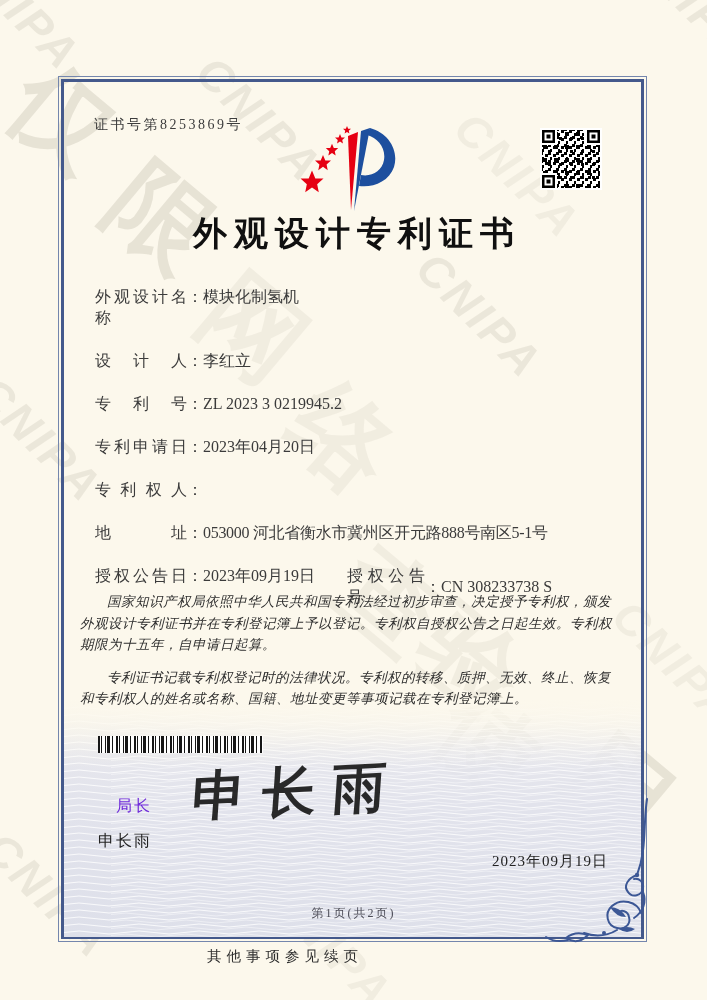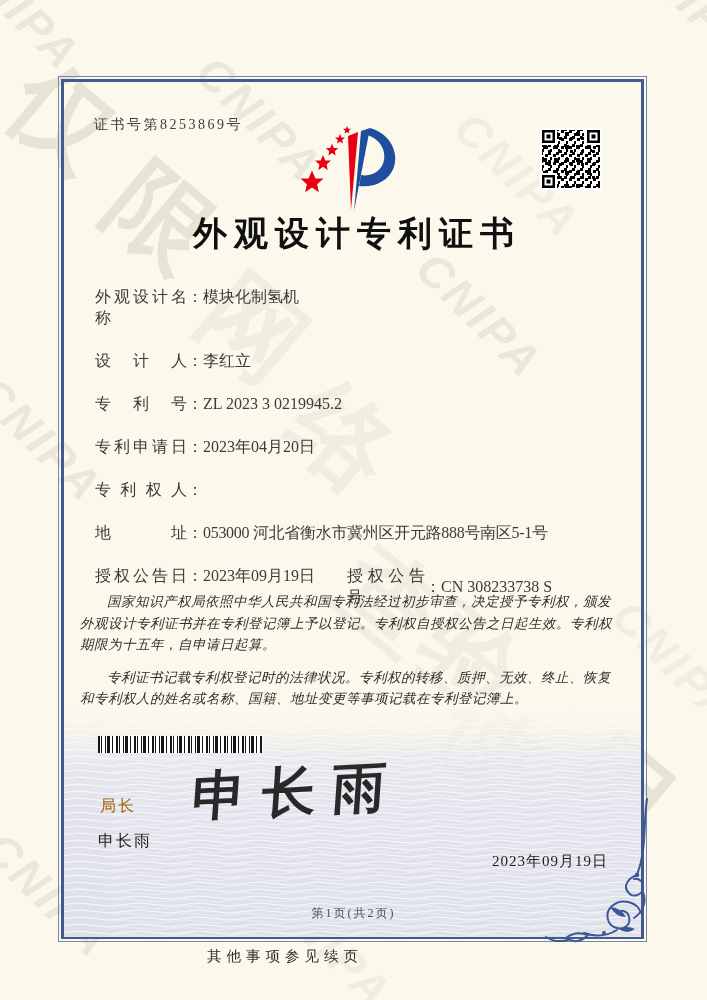--- a/index.html
+++ b/index.html
@@ -43,21 +43,21 @@
   
   .paras { position:absolute; left:80px; top:591px; width:532px; z-index:4;
     font-size:13.5px; line-height:21.5px; font-style:italic; color:#2e2e2e; }
   .paras p { text-indent:2em; margin-bottom:11px; letter-spacing:.5px; }
 
   
   .barcode { position:absolute; left:98px; top:736px; width:165px; height:17px; z-index:4;
     background:repeating-linear-gradient(90deg,#161616 0 2px,#fff 2px 3px,#161616 3px 4px,#fff 4px 7px,#161616 7px 8px,#fff 8px 9px,#161616 9px 12px,#fff 12px 14px,#161616 14px 15px,#fff 15px 18px); }
 
   
-  .sig-title { position:absolute; left:100px; top:796px; z-index:4; font-size:16px; letter-spacing:2px; color:#a16207;
+  .sig-title { position:absolute; left:116px; top:796px; z-index:4; font-size:16px; letter-spacing:2px; color:#6d28d9;
     font-family:"Liberation Sans","DejaVu Sans",sans-serif; }
   .sig-name  { position:absolute; left:98px;  top:831px; z-index:4; font-size:16px; letter-spacing:2px; color:#222;
     font-family:"Liberation Sans","DejaVu Sans",sans-serif; }
   .autograph { position:absolute; left:192px; top:756px; z-index:4; font-size:54px; font-weight:bold;
     letter-spacing:16px; color:#191919; transform:rotate(-3deg) skewX(-7deg); opacity:.92; }
   .grant-date-bottom { position:absolute; left:470px; top:852px; width:160px; z-index:4; text-align:center;
     font-size:15px; letter-spacing:1px; color:#222; }
 
   
   .page-indicator { position:absolute; left:0; top:905px; width:707px; text-align:center; z-index:4;

